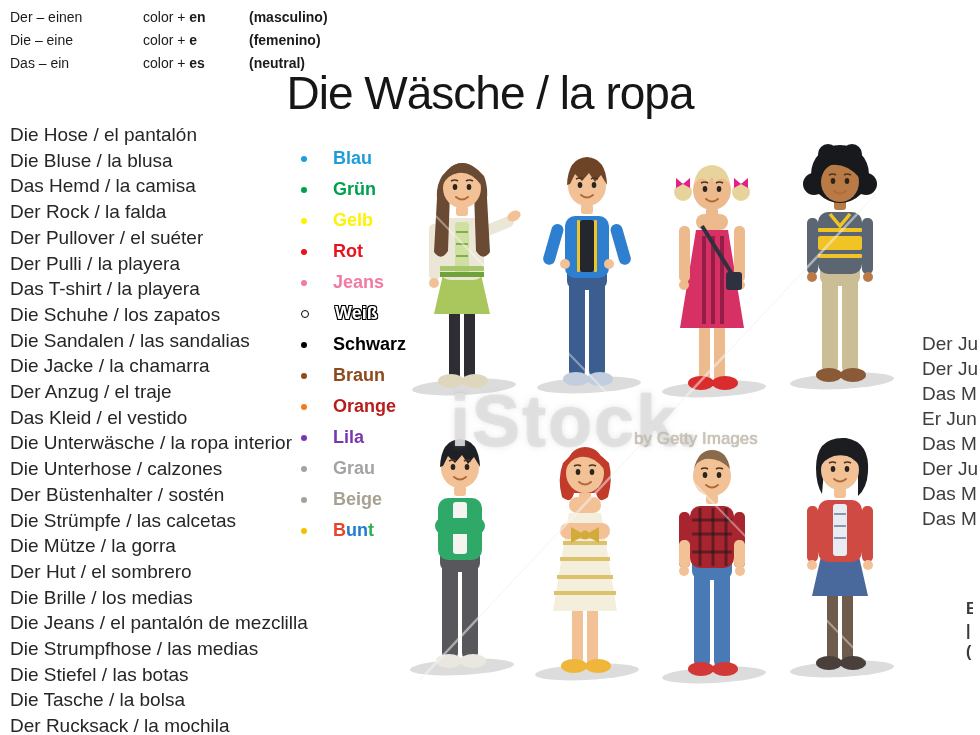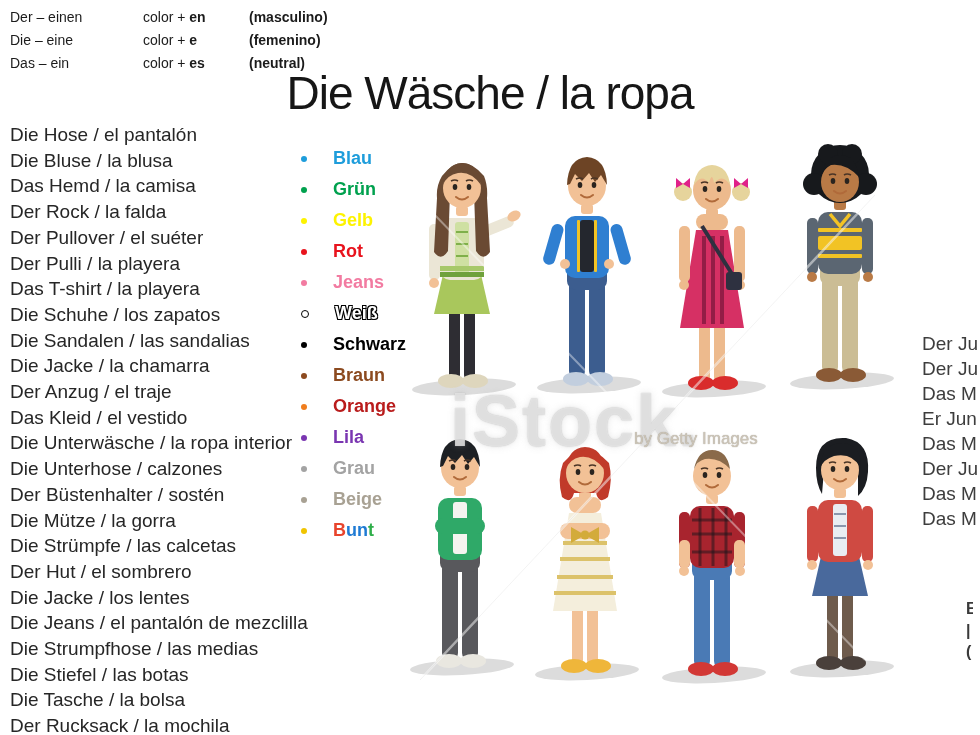--- a/index.html
+++ b/index.html
@@ -83,24 +83,24 @@
       <li>Der Pulli / la playera</li>
       <li>Das T-shirt / la playera</li>
       <li>Die Schuhe / los zapatos</li>
       <li>Die Sandalen / las sandalias</li>
       <li>Die Jacke / la chamarra</li>
       <li>Der Anzug / el traje</li>
       <li>Das Kleid / el vestido</li>
       <li>Die Unterwäsche / la ropa interior</li>
       <li>Die Unterhose / calzones</li>
       <li>Der Büstenhalter / sostén</li>
+      <li>Die Strümpfe / las calcetas</li>
       <li>Die Mütze / la gorra</li>
-      <li>Die Strümpfe / las calcetas</li>
       <li>Der Hut / el sombrero</li>
-      <li>Die Jacke / los lentes</li>
+      <li>Die Brille / los medias</li>
       <li>Die Jeans / el pantalón de mezclilla</li>
       <li>Die Strumpfhose / las medias</li>
       <li>Die Stiefel / las botas</li>
       <li>Die Tasche / la bolsa</li>
       <li>Der Rucksack / la mochila</li>
     </ul>
 
   <ul class="colors" id="colors">
       <li>
         <span class="bullet" style="background: rgb(30, 157, 219);"></span>

